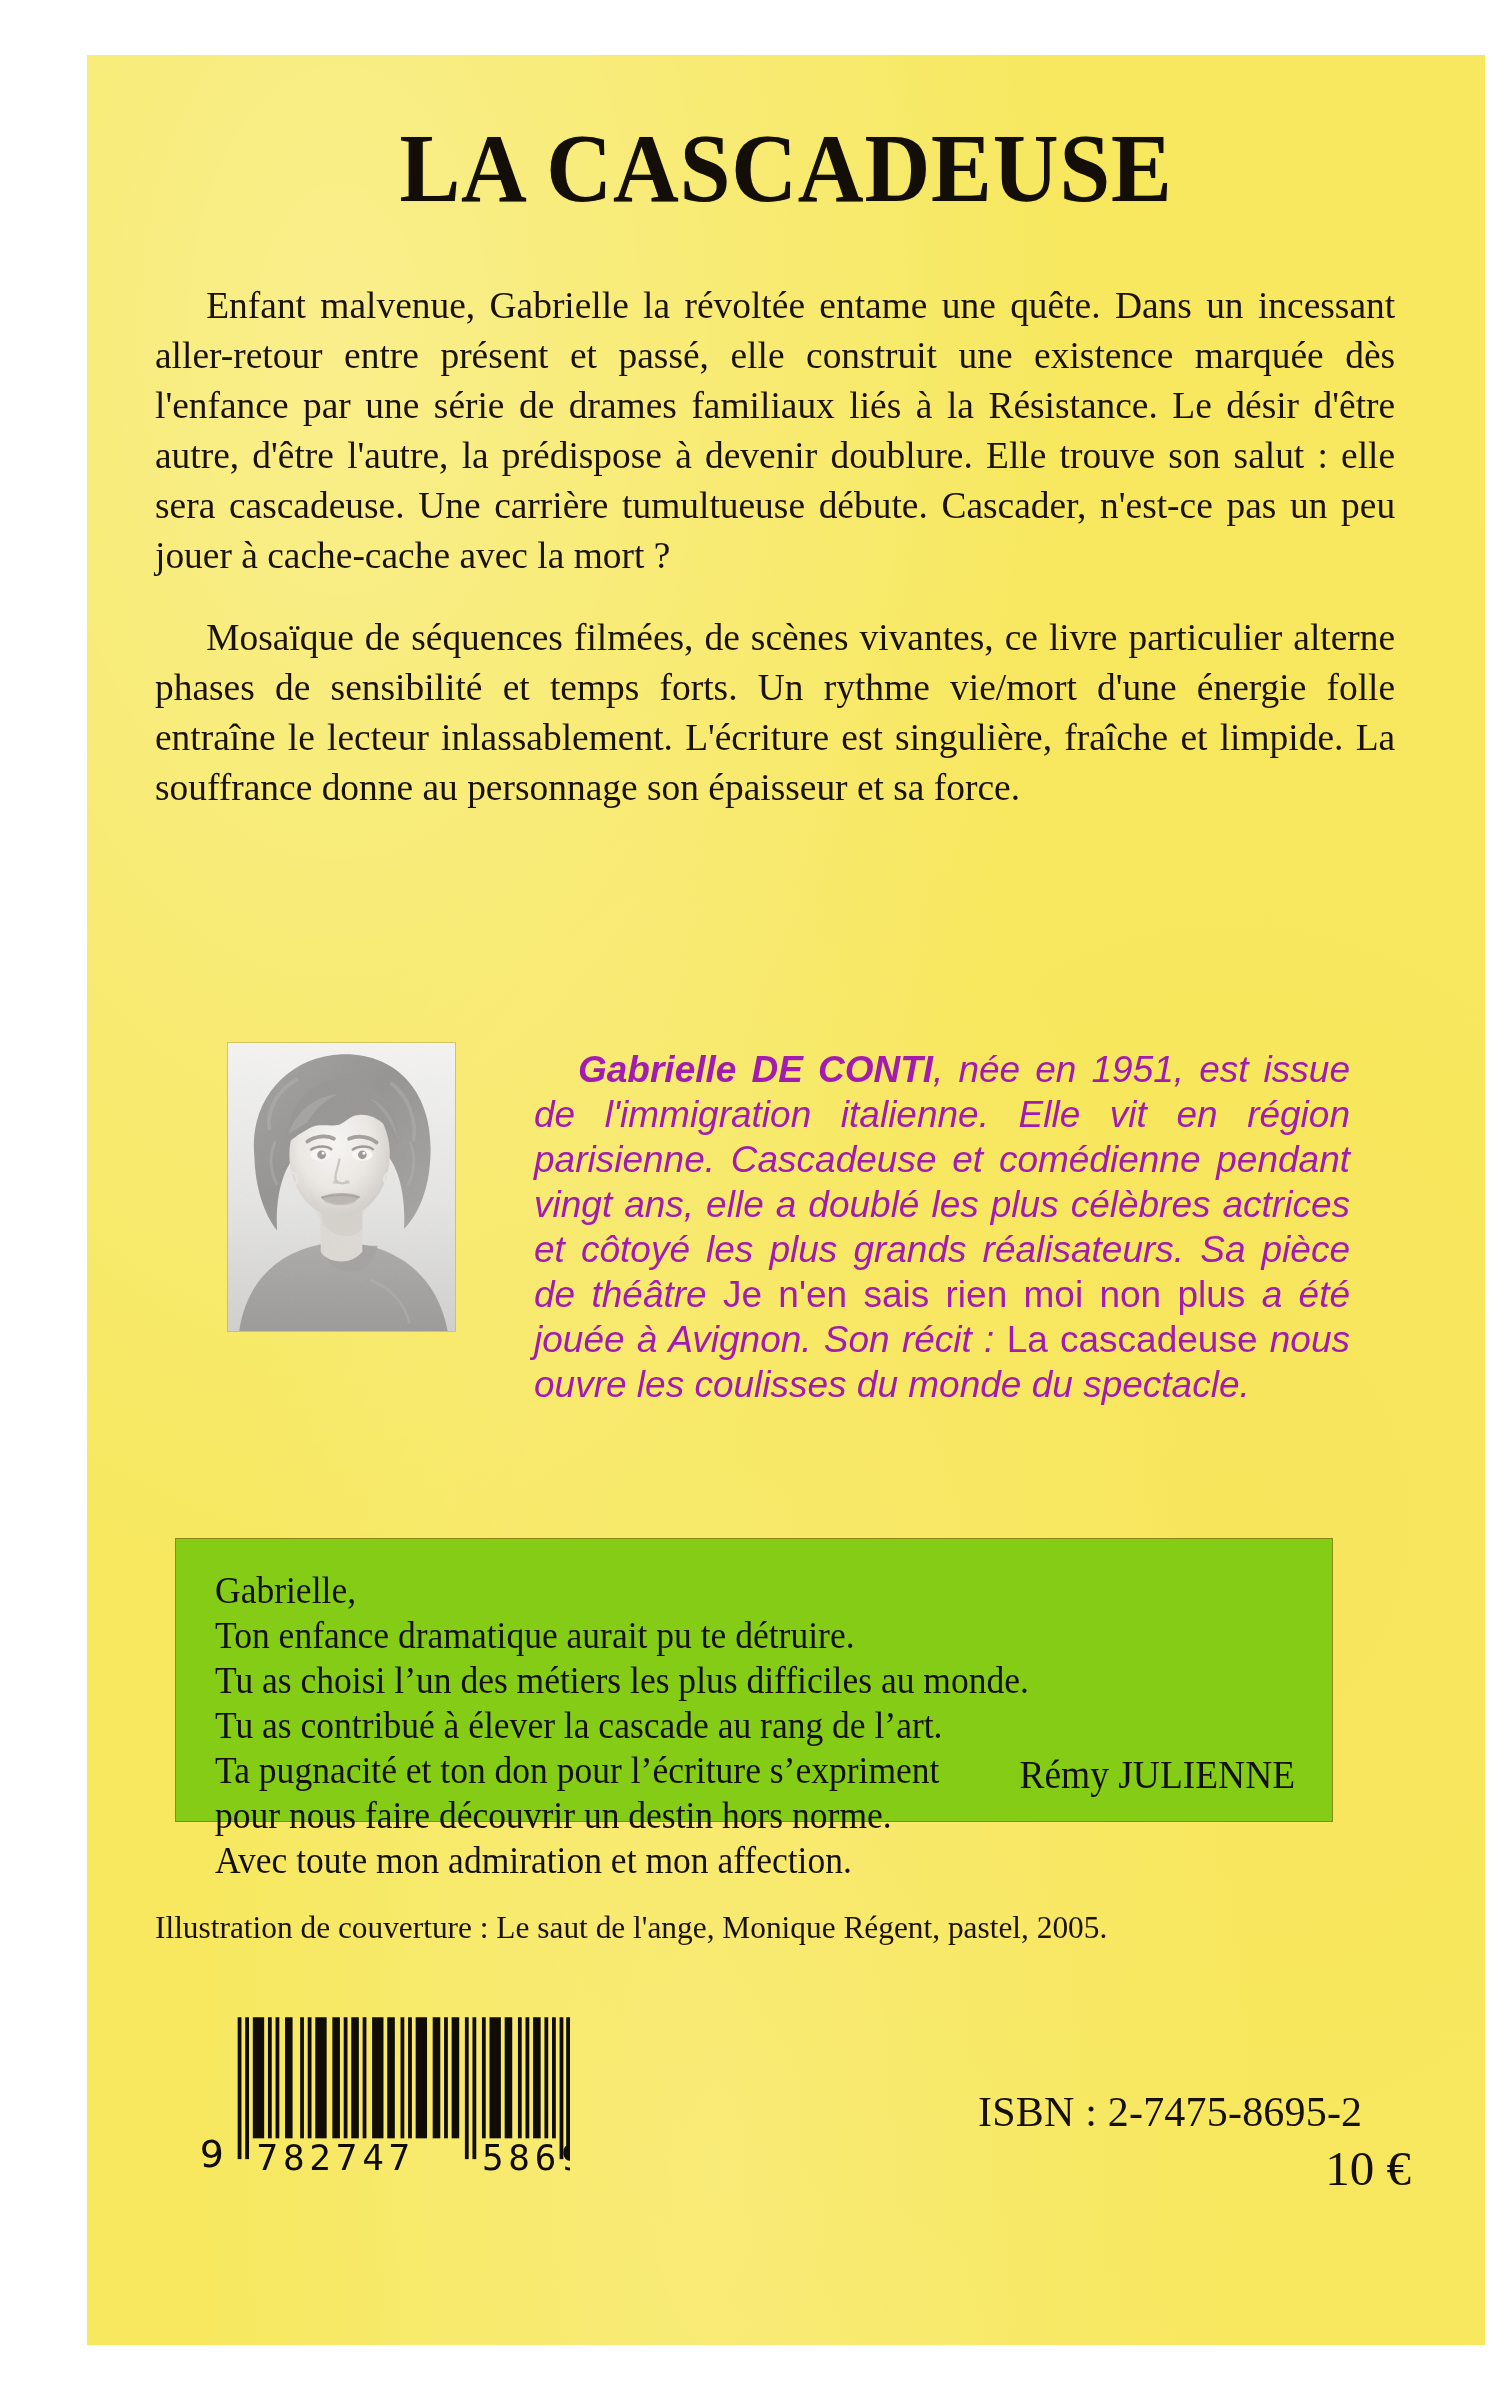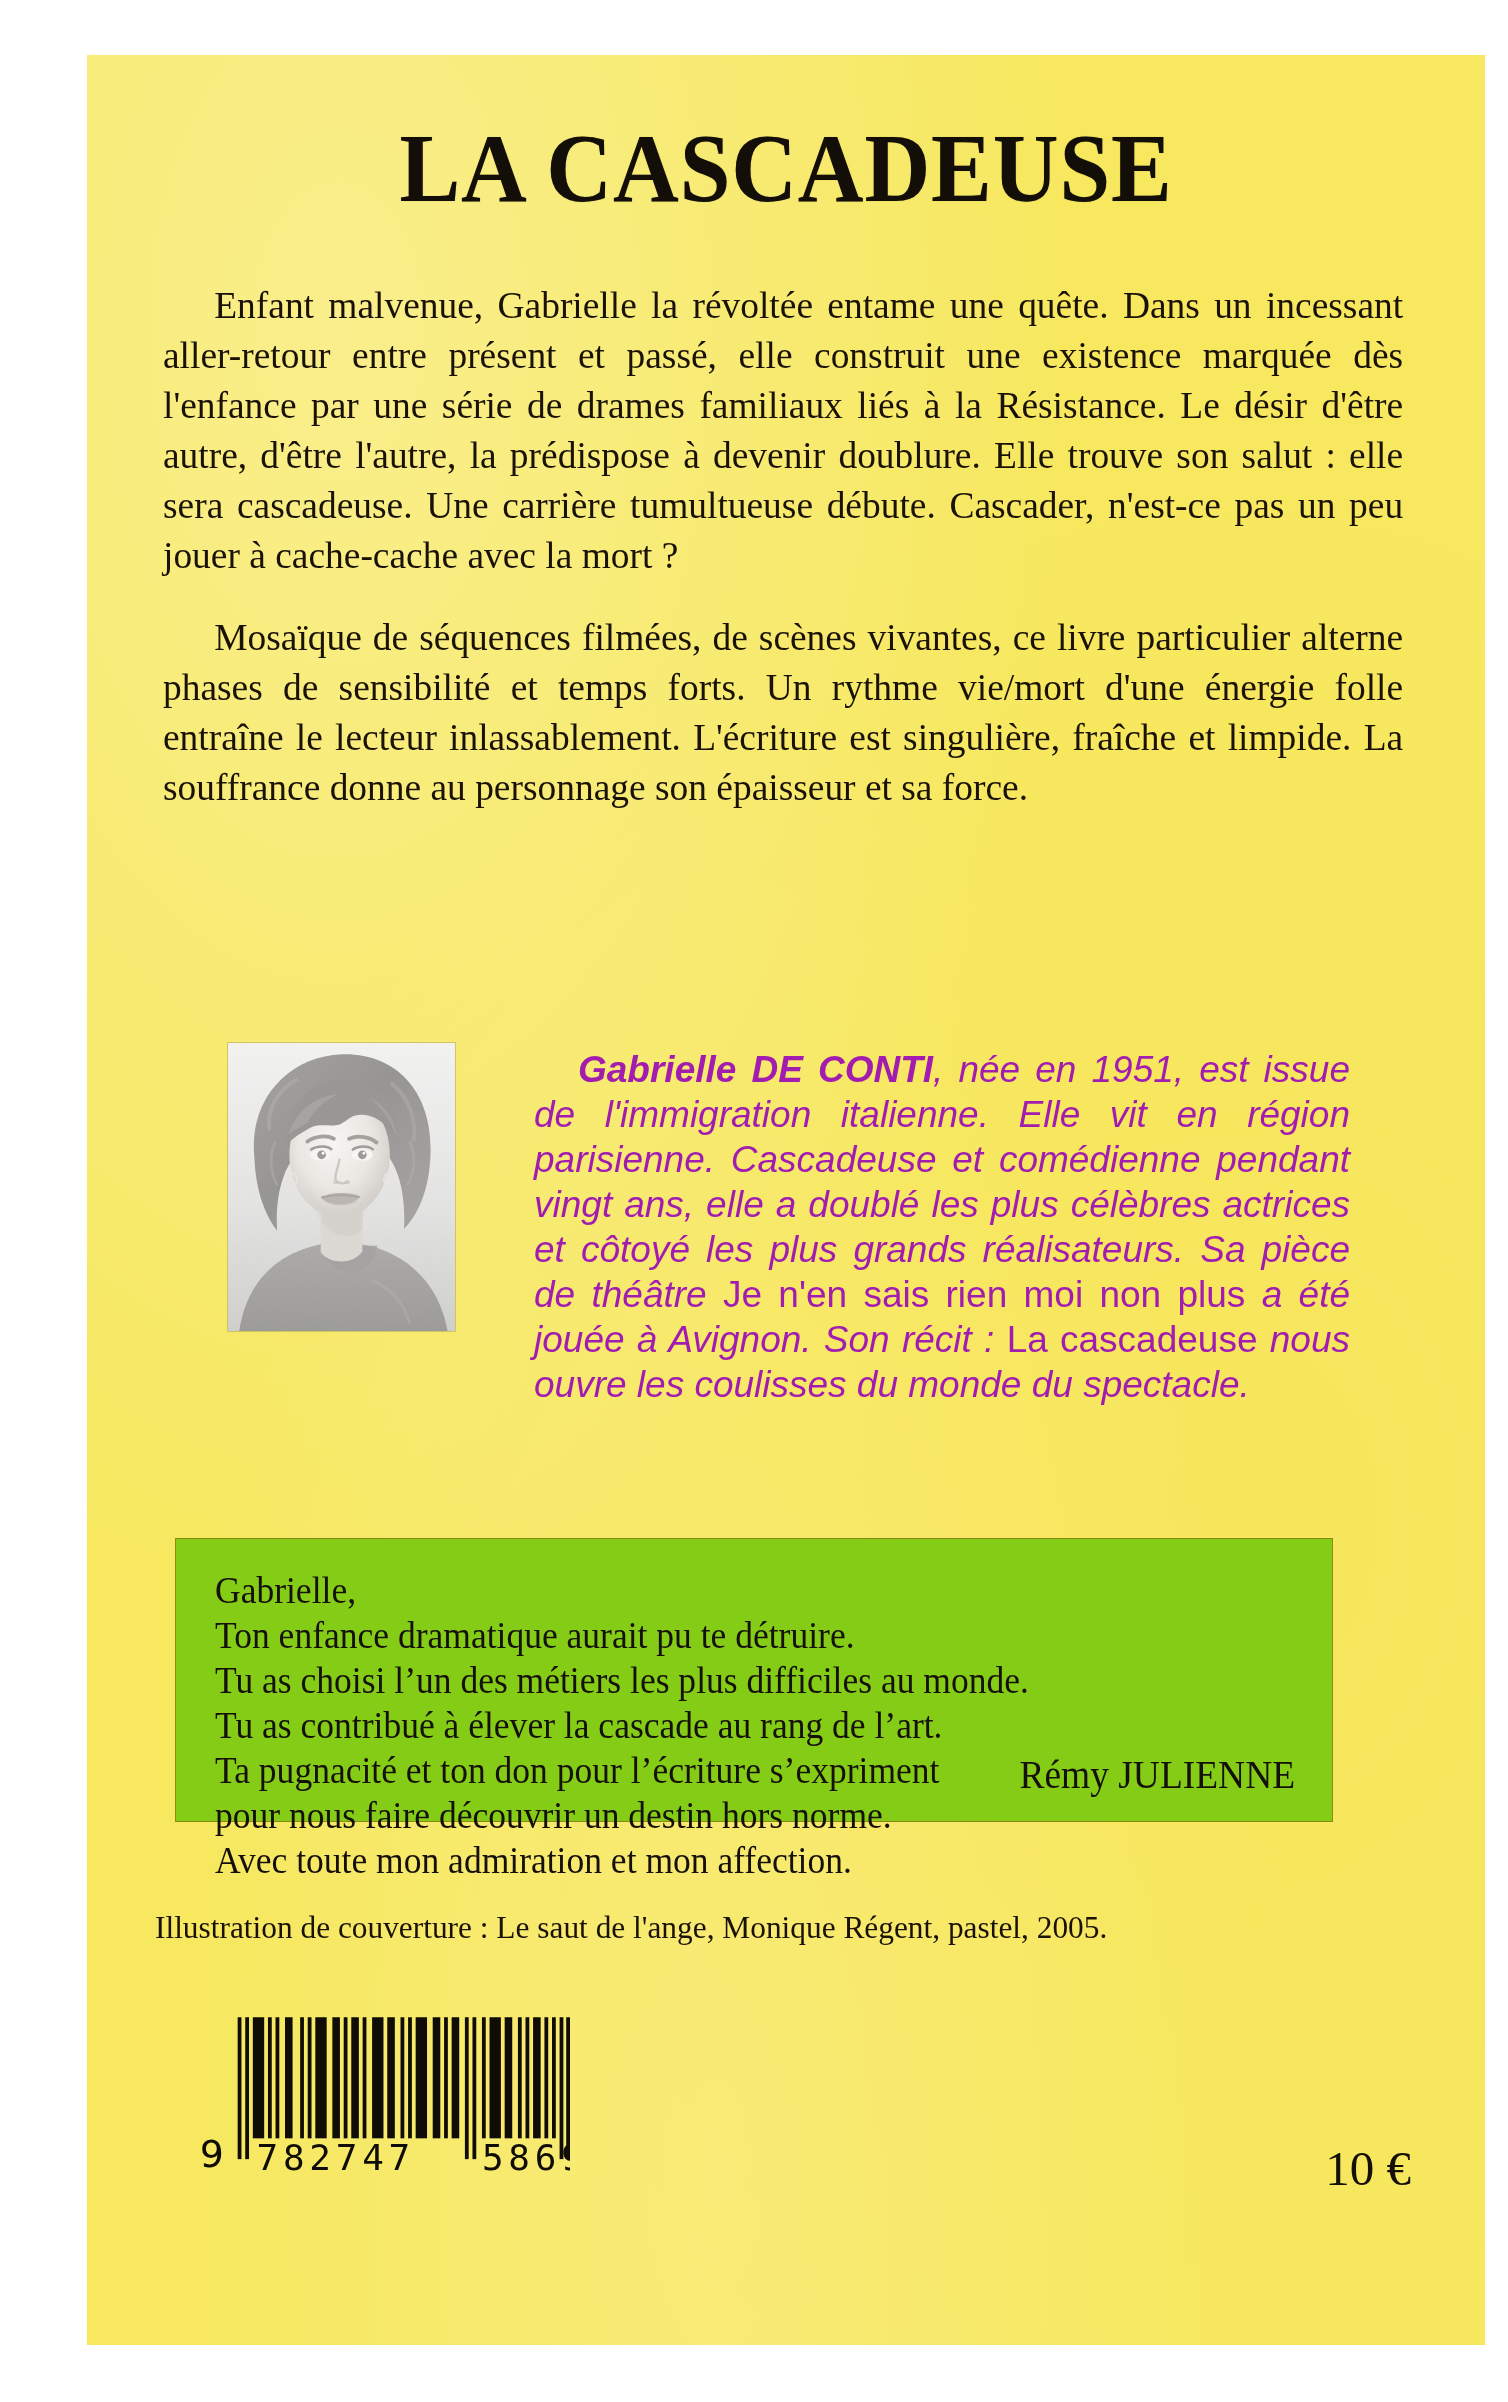--- a/index.html
+++ b/index.html
@@ -54,21 +54,21 @@
     font-size: 98px;
     letter-spacing: 0.9px;
     color: #130f08;
     transform: scaleX(0.93);
     text-shadow: 0 0 0.9px rgba(0,0,0,.35);
   }
 
   
   #blurb {
     position: absolute;
-    left: 76px;
+    left: 68px;
     top: 225px;
     width: 1259px;
   }
   .para {
     font-family: "Liberation Serif", serif;
     font-size: 38px;
     line-height: 50px;
     color: #1a1207;
     text-align: justify;
     text-justify: inter-word;
@@ -390,17 +390,18 @@
             <rect x="391" y="14" width="4" height="150"></rect>
           </g>
           <g font-family="DejaVu Sans Mono, monospace" font-size="38" fill="#100d07" letter-spacing="5">
             <text x="64" y="176">782747</text>
             <text x="302" y="176">586955</text>
           </g>
         </svg>
       </div>
     </div>
 
+    <div id="isbn">ISBN : 2-7475-8695-2</div>
     <div id="price">10 €</div>
   </div>
 
 </div>
 
 
 </body></html>

